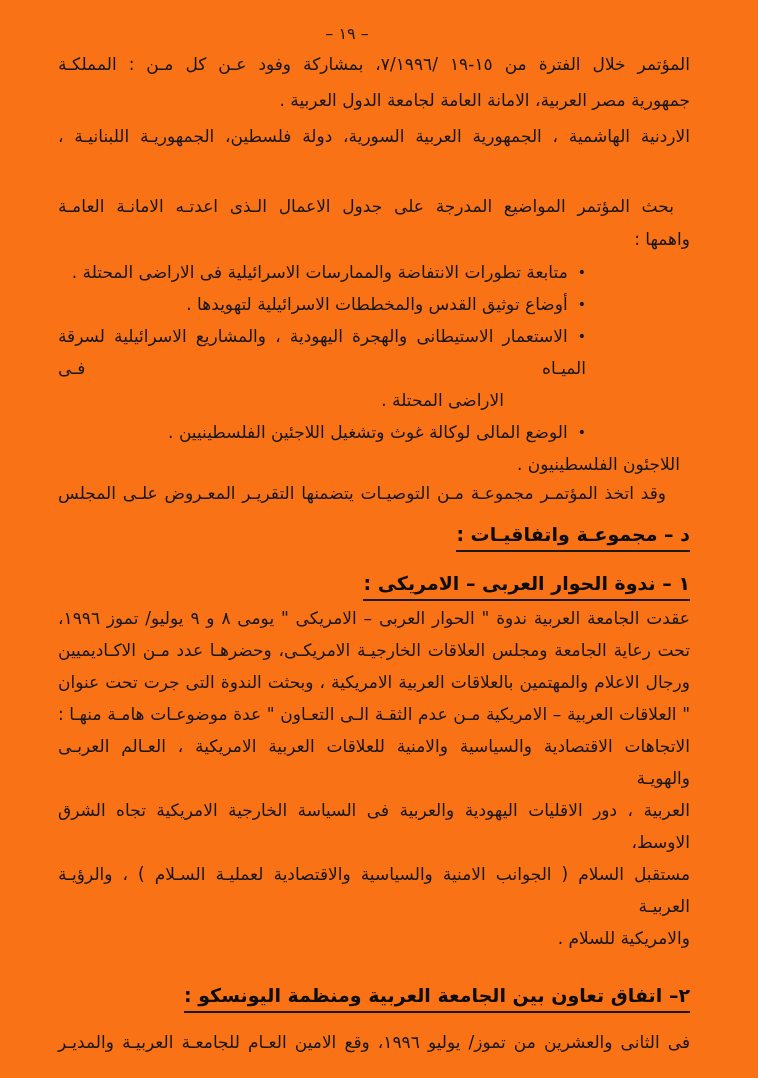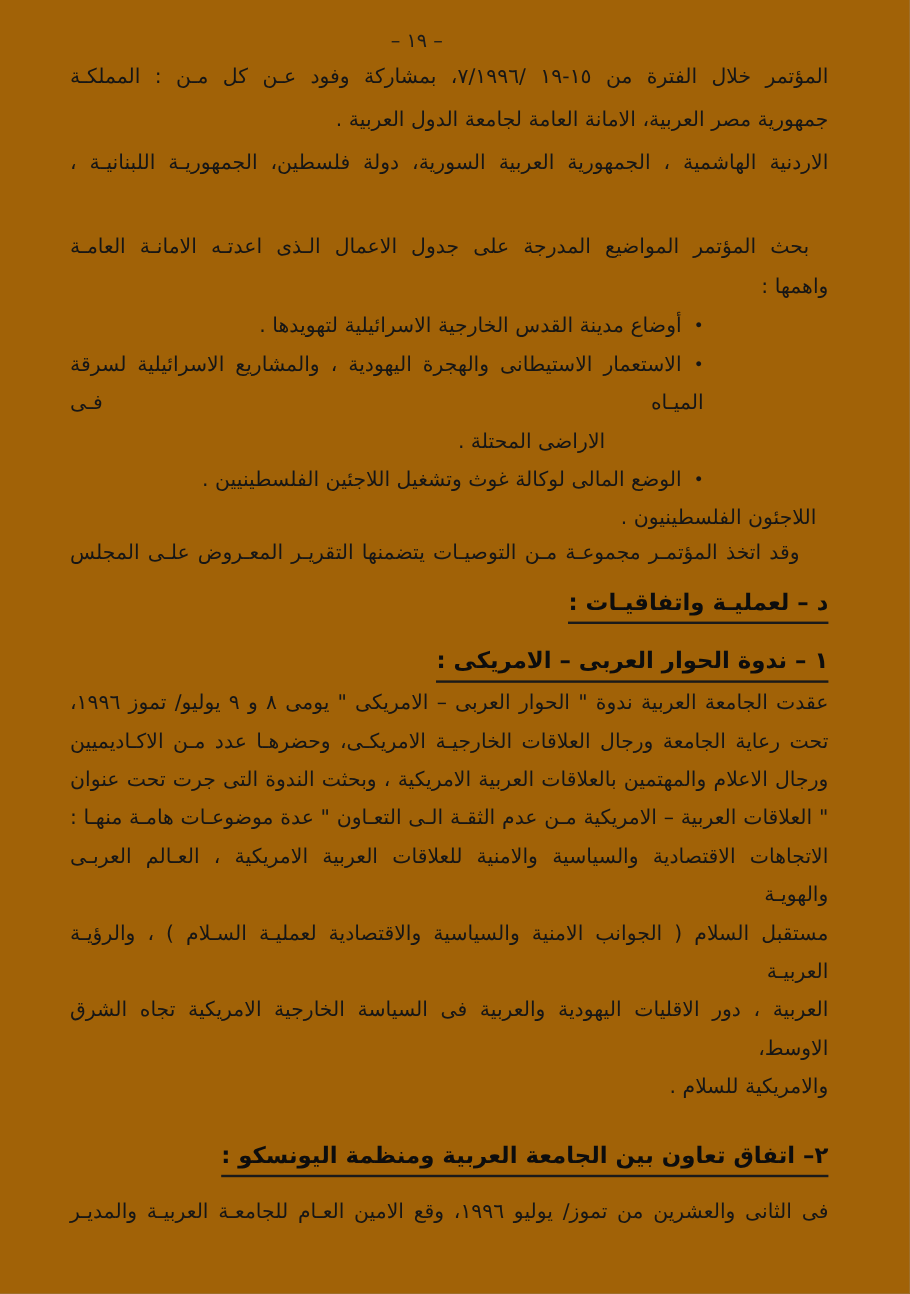--- a/index.html
+++ b/index.html
@@ -1,19 +1,19 @@
 <!DOCTYPE html>
 <html lang="ar" dir="rtl"><head>
 <meta charset="utf-8">
 <style>
   html,body { margin:0; padding:0; }
   body { background:#9a9a9a; font-family:"DejaVu Sans", sans-serif; }
   .page {
     position:relative; width:758px; height:1078px;
-    background:#a16207; color:#151515; overflow:hidden;
+    background:#f97316; color:#151515; overflow:hidden;
     direction:rtl; margin:0 auto;
   }
   .page-number {
     padding-top:24px; height:22px; text-align:center;
     transform:translateX(-32px);
     font-size:16px; letter-spacing:2px; color:#1b1b1b;
   }
   .text-block { padding:0 68px 0 58px; }
   .ln { font-size:17px; color:#161616; }
   .j  { text-align:justify; text-align-last:justify; }
@@ -59,48 +59,49 @@
       <div class="ln r">جمهورية مصر العربية، الامانة العامة لجامعة الدول العربية .</div>
       <div class="ln j">الاردنية الهاشمية ، الجمهورية العربية السورية، دولة فلسطين، الجمهوريـة اللبنانيـة ،</div>
     </div>
 
     <div class="para2">
       <div class="ln j indent">بحث المؤتمر المواضيع المدرجة على جدول الاعمال الـذى اعدتـه الامانـة العامـة</div>
       <div class="ln r">واهمها :</div>
     </div>
 
     <div class="bullet-list">
-      <div class="ln r bullet"><span class="dot">•</span><span>أوضاع مدينة القدس الخارجية الاسرائيلية لتهويدها .</span></div>
+      <div class="ln r bullet"><span class="dot">•</span><span>متابعة تطورات الانتفاضة والممارسات الاسرائيلية فى الاراضى المحتلة .</span></div>
+      <div class="ln r bullet"><span class="dot">•</span><span>أوضاع توثيق القدس والمخططات الاسرائيلية لتهويدها .</span></div>
       <div class="ln j bullet"><span class="dot">•</span><span>الاستعمار الاستيطانى والهجرة اليهودية ، والمشاريع الاسرائيلية لسرقة الميـاه فـى</span></div>
       <div class="ln r cont">الاراضى المحتلة .</div>
       <div class="ln r bullet"><span class="dot">•</span><span>الوضع المالى لوكالة غوث وتشغيل اللاجئين الفلسطينيين .</span></div>
     </div>
 
     <div class="ln r stray">اللاجئون الفلسطينيون .</div>
 
     <div class="para3">
       <div class="ln j indent">وقد اتخذ المؤتمـر مجموعـة مـن التوصيـات يتضمنها التقريـر المعـروض علـى المجلس</div>
     </div>
 
     <div class="heading heading-d r">
-      <span class="hline">د – لعمليـة واتفاقيـات :</span>
+      <span class="hline">د – مجموعـة واتفاقيـات :</span>
     </div>
 
     <div class="heading heading-1 r">
       <span class="hline">١ – ندوة الحوار العربى – الامريكى :</span>
     </div>
 
     <div class="para4">
       <div class="ln j">عقدت الجامعة العربية ندوة " الحوار العربى – الامريكى " يومى ٨ و ٩ يوليو/ تموز ١٩٩٦،</div>
-      <div class="ln j">تحت رعاية الجامعة ورجال العلاقات الخارجيـة الامريكـى، وحضرهـا عدد مـن الاكـاديميين</div>
+      <div class="ln j">تحت رعاية الجامعة ومجلس العلاقات الخارجيـة الامريكـى، وحضرهـا عدد مـن الاكـاديميين</div>
       <div class="ln j">ورجال الاعلام والمهتمين بالعلاقات العربية الامريكية ، وبحثت الندوة التى جرت تحت عنوان</div>
       <div class="ln j">" العلاقات العربية – الامريكية مـن عدم الثقـة الـى التعـاون " عدة موضوعـات هامـة منهـا :</div>
       <div class="ln j">الاتجاهات الاقتصادية والسياسية والامنية للعلاقات العربية الامريكية ، العـالم العربـى والهويـة</div>
+      <div class="ln j">العربية ، دور الاقليات اليهودية والعربية فى السياسة الخارجية الامريكية تجاه الشرق الاوسط،</div>
       <div class="ln j">مستقبل السلام ( الجوانب الامنية والسياسية والاقتصادية لعمليـة السـلام ) ، والرؤيـة العربيـة</div>
-      <div class="ln j">العربية ، دور الاقليات اليهودية والعربية فى السياسة الخارجية الامريكية تجاه الشرق الاوسط،</div>
       <div class="ln r">والامريكية للسلام .</div>
     </div>
 
     <div class="heading heading-2 r">
       <span class="hline">٢– اتفاق تعاون بين الجامعة العربية ومنظمة اليونسكو :</span>
     </div>
 
     <div class="para5">
       <div class="ln j">فى الثانى والعشرين من تموز/ يوليو ١٩٩٦، وقع الامين العـام للجامعـة العربيـة والمديـر</div>
 

